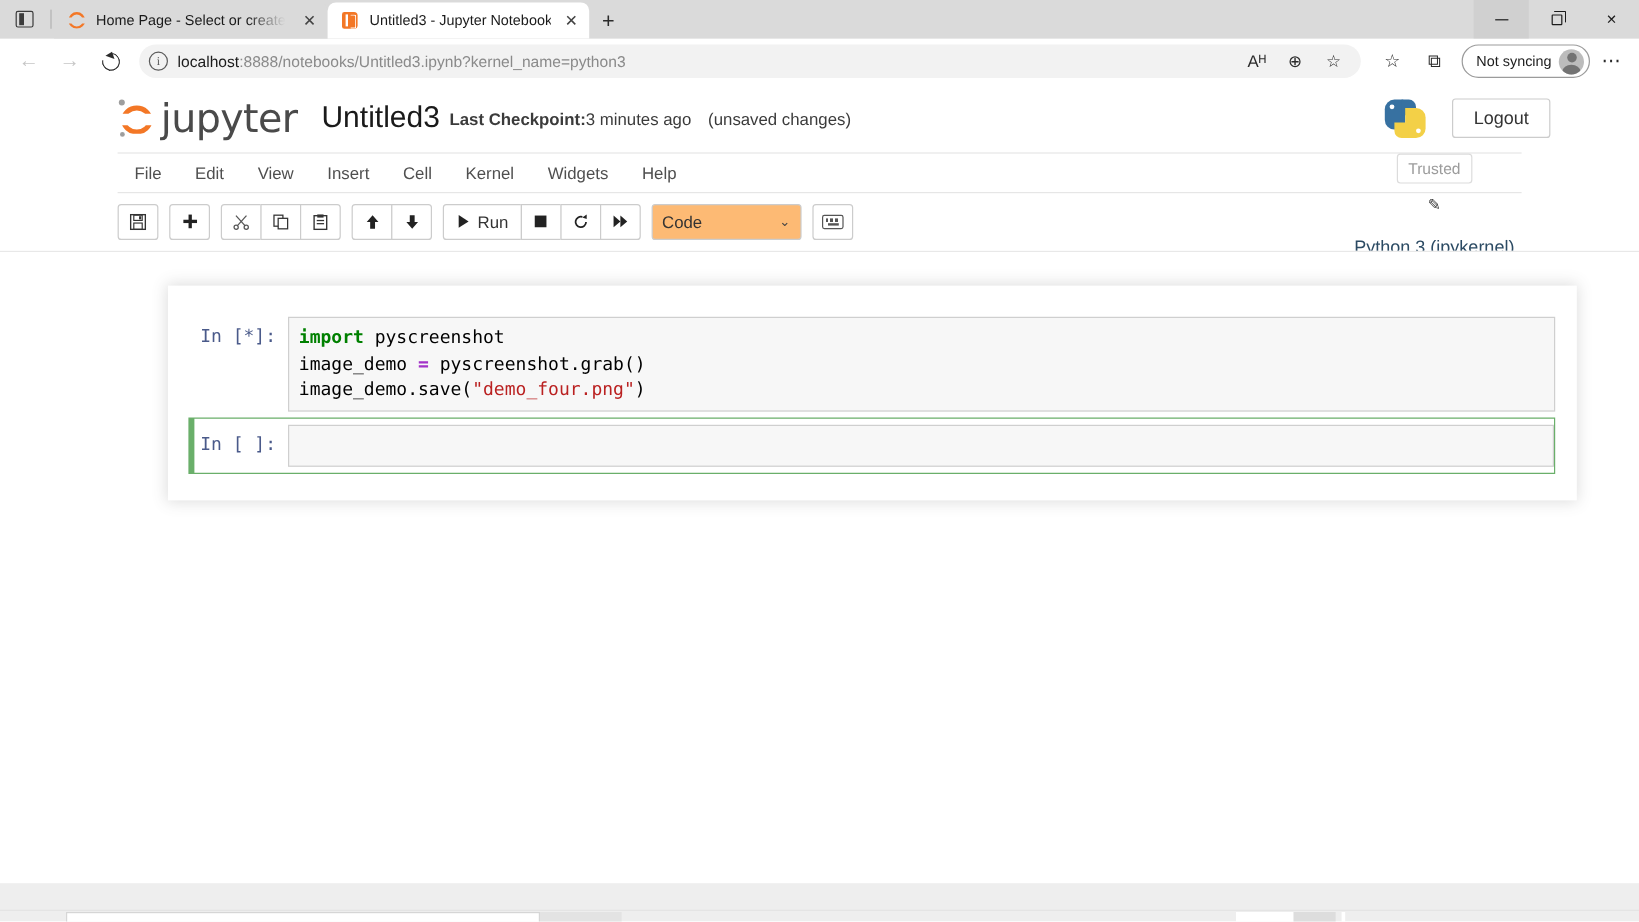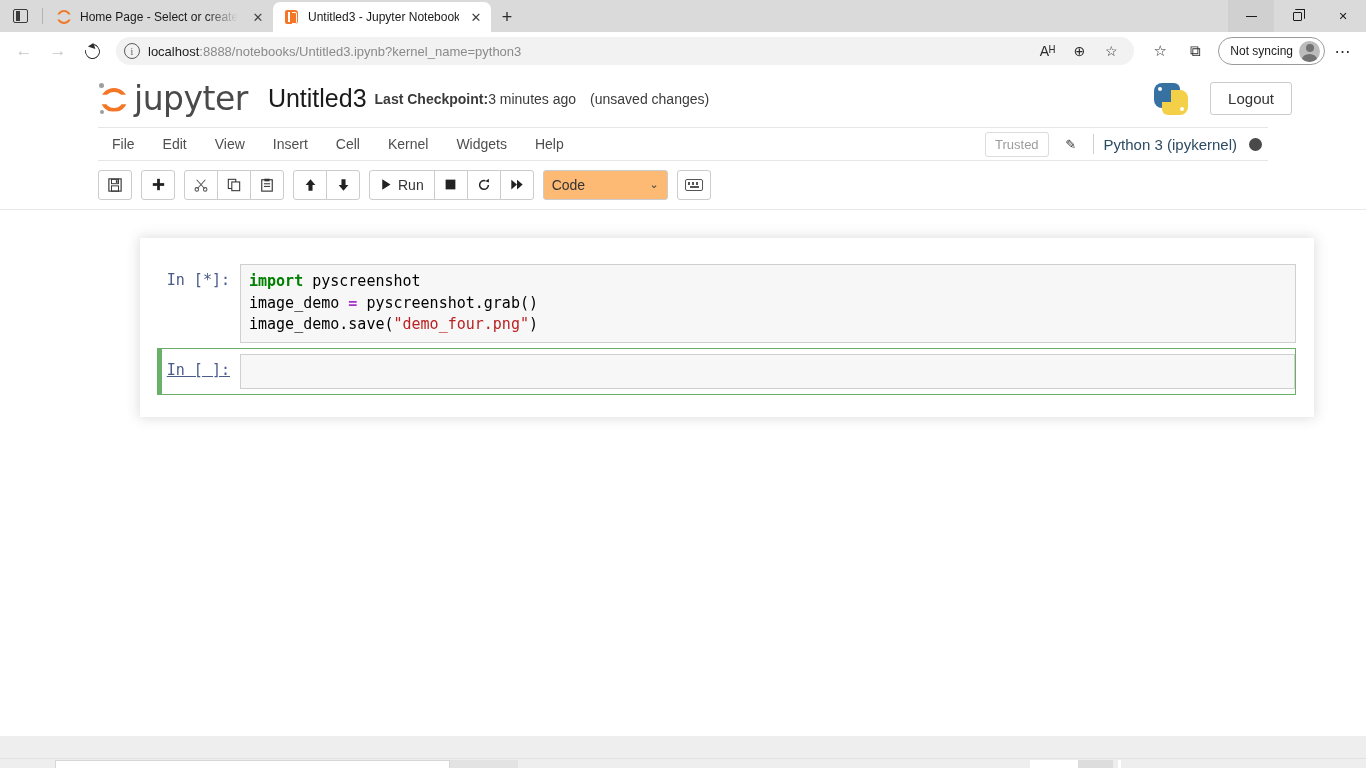--- a/index.html
+++ b/index.html
@@ -253,20 +253,21 @@
     margin: 0 98px; display: flex; align-items: stretch;
     position: relative; background: #ffffff;
   }
   .jp-menu-item {
     display: flex; align-items: center; padding: 0 14px;
     font-size: 14px; color: #4f4f4f;
   }
   .jp-menu-right {
     margin-left: auto; display: flex; align-items: center; gap: 10px;
     padding-right: 6px;
+    flex-direction: column;
   }
   .trusted-badge {
     border: 1px solid #dcdcdc; border-radius: 3px;
     padding: 4px 9px; font-size: 13px; color: #9c9c9c; background: #fff;
   }
   .pencil-btn {
     width: 24px; height: 22px; display: flex;
     align-items: center; justify-content: center; font-size: 13px; color: #333;
   }
   .kernel-sep { width: 1px; height: 20px; background: #cfcfcf; }
@@ -328,21 +329,21 @@
   .cell.selected {
     border: 1px solid #6aaf6a; border-left: 5px solid #6aaf6a;
     padding: 5px 0 5px 0; margin-left: -1px;
   }
   .prompt {
     width: 82px; flex: 0 0 82px; text-align: right;
     padding-right: 10px; padding-top: 7px;
     font-family: "DejaVu Sans Mono", monospace;
     font-size: 15px; color: #4a5a8a;
   }
-  .cell.selected .prompt { width: 78px; flex: 0 0 78px; text-decoration: underline; }
+  .cell.selected .prompt { width: 78px; flex: 0 0 78px; }
   .input-box {
     flex: 1; background: #f7f7f7; border: 1px solid #cfcfcf;
     padding: 6px 8px; font-family: "DejaVu Sans Mono", monospace;
     font-size: 15px; line-height: 21.5px; color: #000000;
     white-space: pre; overflow: hidden;
   }
   .input-box.empty { height: 35px; }
   .tok-kw { color: #008000; font-weight: bold; }
   .tok-op { color: #a333c8; font-weight: bold; }
   .tok-str { color: #ba2121; }

